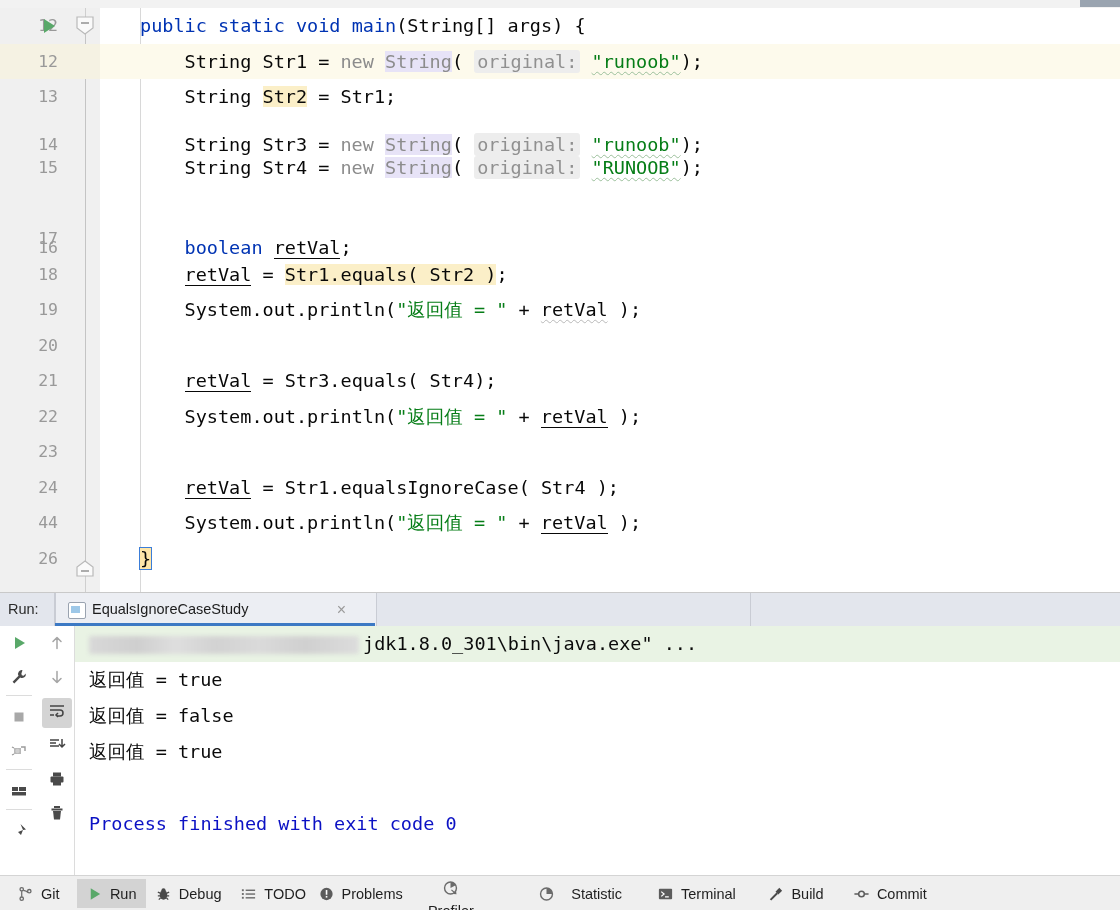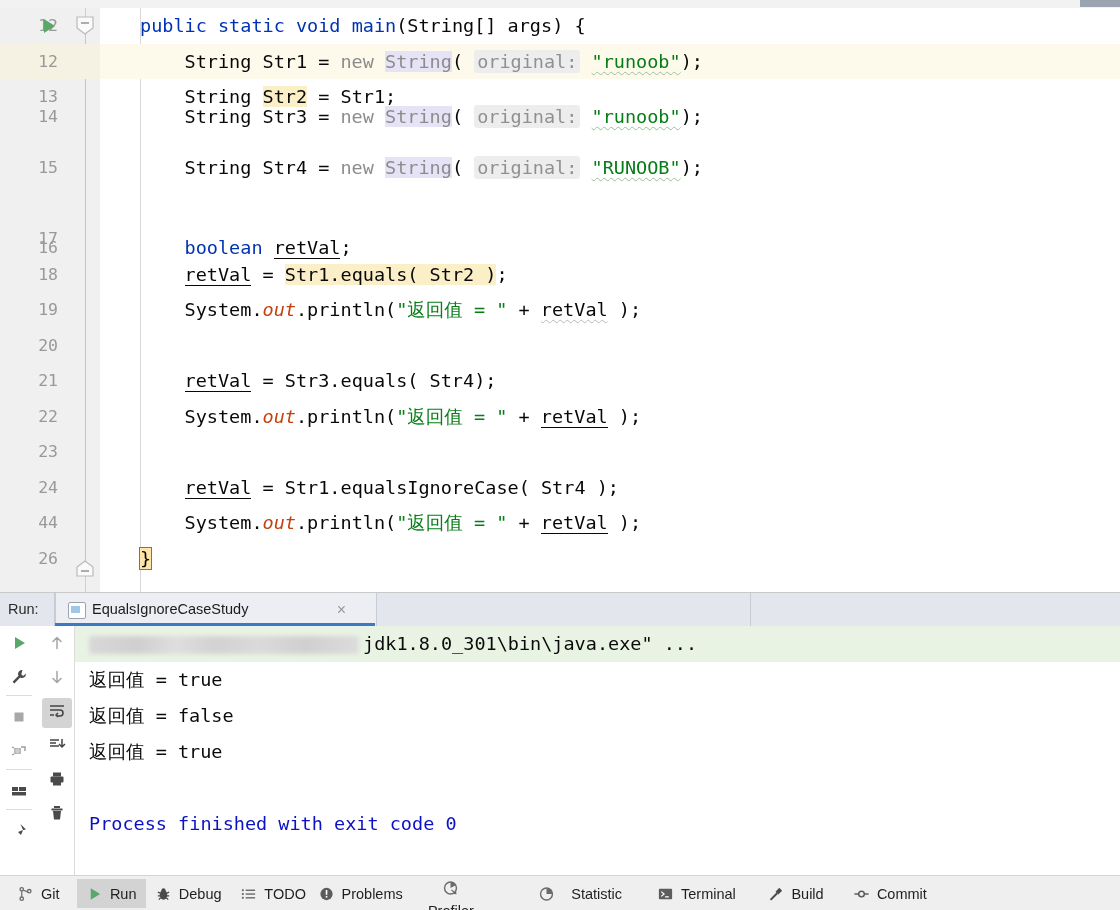--- a/index.html
+++ b/index.html
@@ -86,21 +86,21 @@
   }
   .fold-end {
     position: absolute; left: 74px; top: 552px; width: 22px; height: 18px;
   }
 
   
   .kw    { color: #0033b3; }
   .cls   { color: #8c8c8c; }
   .str   { color: #067d17; }
   .ident { color: #080808; }
-  .field { color: #c2410c; font-style: italic; }
+  .field { color: #000000; }
   .hint  { color: #909090; background: #ededed; border-radius: 3px; padding: 1px 3px; }
   .clsbg { background: #e7e3f7; }
   .hl    { background: #fbefc8; }
   .uline { border-bottom: 1px solid #080808; }
   .wavy  {
     text-decoration: underline;
     text-decoration-style: wavy;
     text-decoration-color: #b9b9b9;
     text-underline-offset: 3px;
     text-decoration-thickness: 1px;
@@ -233,21 +233,21 @@
         <div class="row caret" style="top: 35.5px;">
           <div class="ln-bg"></div>
           <div class="lineno">12</div>
           <div class="code"><span class="ident">    String Str1 = </span><span class="cls">new </span><span class="cls clsbg">String</span><span class="ident">( </span><span class="hint">original:</span><span class="ident"> </span><span class="str wavy-g">"runoob"</span><span class="ident">);</span></div>
         </div>
         <div class="row" style="top: 71px;">
           <div class="ln-bg"></div>
           <div class="lineno">13</div>
           <div class="code"><span class="ident">    String </span><span class="ident hl">Str2</span><span class="ident"> = Str1;</span></div>
         </div>
-        <div class="row" style="top: 91px;">
+        <div class="row" style="top: 119px;">
           <div class="ln-bg"></div>
           <div class="lineno">14</div>
           <div class="code"><span class="ident">    String Str3 = </span><span class="cls">new </span><span class="cls clsbg">String</span><span class="ident">( </span><span class="hint">original:</span><span class="ident"> </span><span class="str wavy-g">"runoob"</span><span class="ident">);</span></div>
         </div>
         <div class="row" style="top: 142px;">
           <div class="ln-bg"></div>
           <div class="lineno">15</div>
           <div class="code"><span class="ident">    String Str4 = </span><span class="cls">new </span><span class="cls clsbg">String</span><span class="ident">( </span><span class="hint">original:</span><span class="ident"> </span><span class="str wavy-g">"RUNOOB"</span><span class="ident">);</span></div>
         </div>
         <div class="row" style="top: 177.5px; margin-top: 44px;">

